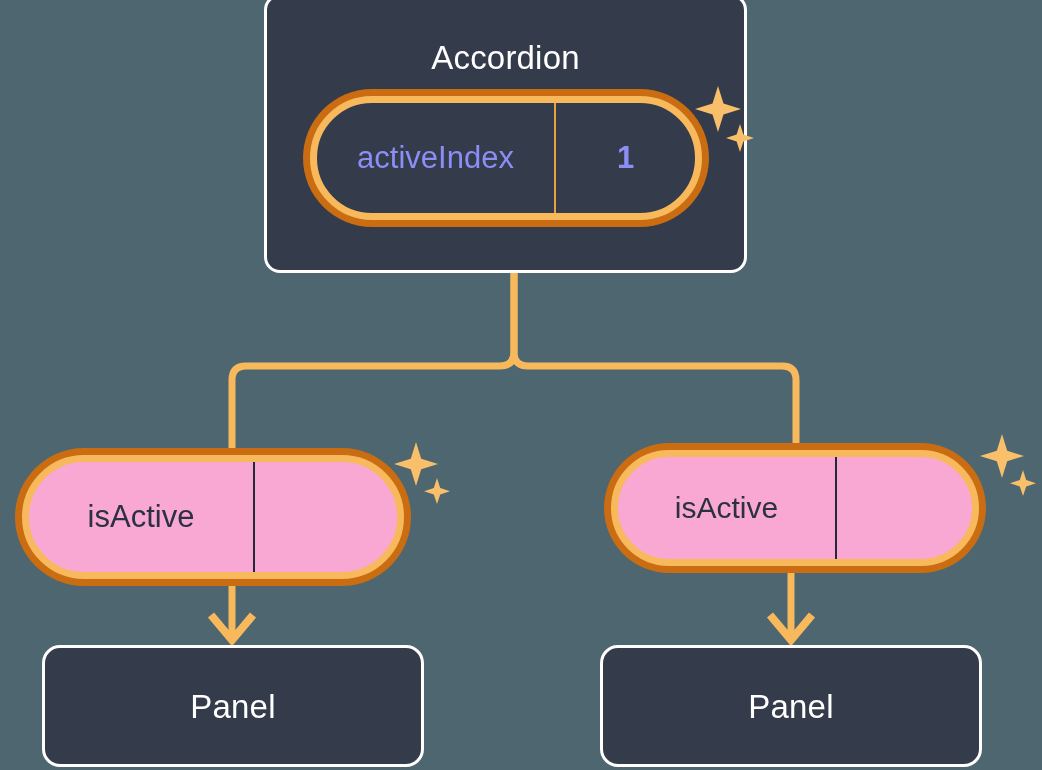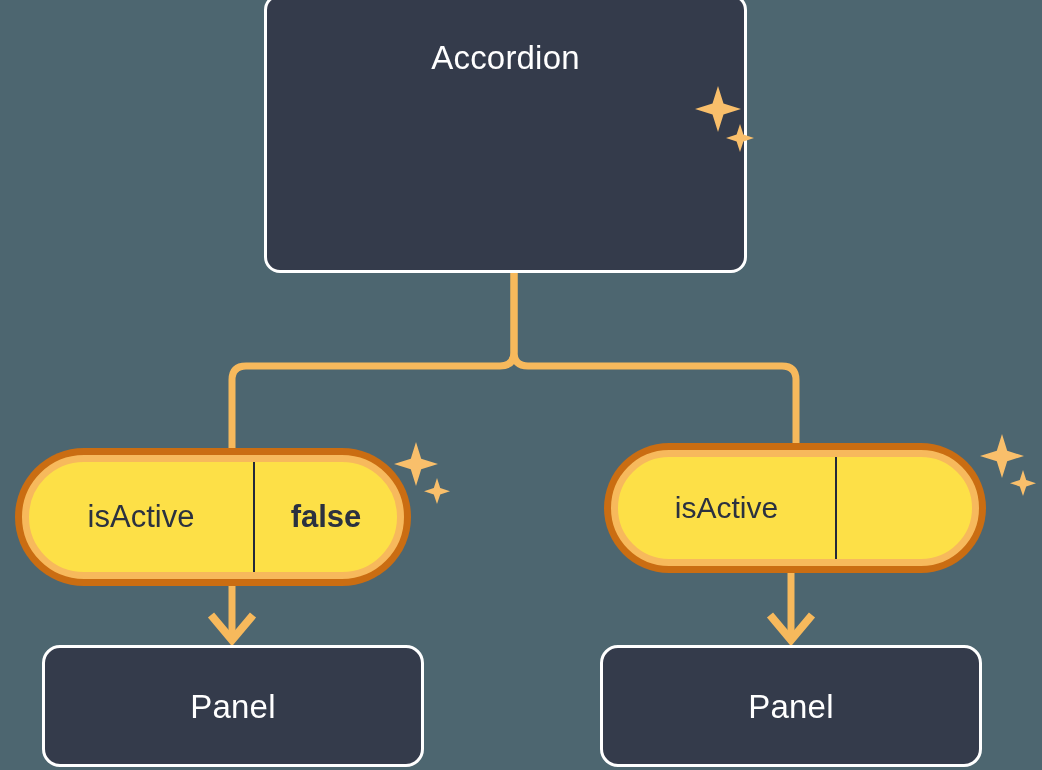--- a/index.html
+++ b/index.html
@@ -80,21 +80,21 @@
     align-items: stretch;
     border-radius: 999px;
     border: 7px solid #f7b95c;
     box-shadow: 0 0 0 7px #ca6d12;
     overflow: hidden;
   }
   .pill.dark {
     background: #343b4b;
   }
   .pill.filled {
-    background: #fde047;
+    background: #f9a8d4;
   }
   .pill .cell {
     display: flex;
     align-items: center;
     justify-content: center;
     box-sizing: border-box;
     white-space: nowrap;
   }
   .pill .cell.key {
     flex: 0 0 auto;
@@ -175,32 +175,36 @@
     <path d="M211 615 L232 640 L253 615" fill="none" stroke="#f7b95c" stroke-width="8" stroke-linecap="butt" stroke-linejoin="miter"></path>
 
     <path d="M791 566 L791 638" fill="none" stroke="#f7b95c" stroke-width="7"></path>
     <path d="M770 615 L791 640 L812 615" fill="none" stroke="#f7b95c" stroke-width="8" stroke-linecap="butt" stroke-linejoin="miter"></path>
   </svg>
 
   <div id="accordion-box" class="node-box">
     <div class="node-title">Accordion</div>
   </div>
 
+  <div id="pill-accordion" class="pill dark">
+    <div class="cell key">activeIndex</div>
+    <div class="divider"></div>
+    <div class="cell val">1</div>
+  </div>
 
   <div id="sparkle-accordion" class="sparkle">
     <svg width="62" height="70" viewBox="0 0 62 70">
       <path d="M26 2 L31.5 19.5 L49 25 L31.5 30.5 L26 48 L20.5 30.5 L3 25 L20.5 19.5 Z" fill="#f9bf6b"></path>
       <path d="M48 40 L51.4 50.6 L62 54 L51.4 57.4 L48 68 L44.6 57.4 L34 54 L44.6 50.6 Z" fill="#f9bf6b"></path>
     </svg>
   </div>
 
   <div id="pill-left" class="pill filled">
     <div class="cell key">isActive</div>
     <div class="divider"></div>
-    <div class="cell val">false</div>
   </div>
 
   <div id="sparkle-left" class="sparkle">
     <svg width="58" height="66" viewBox="0 0 58 66">
       <path d="M24 2 L29.2 18.8 L46 24 L29.2 29.2 L24 46 L18.8 29.2 L2 24 L18.8 18.8 Z" fill="#f9bf6b"></path>
       <path d="M45 38 L48.2 48 L58 51.2 L48.2 54.4 L45 64 L41.8 54.4 L32 51.2 L41.8 48 Z" fill="#f9bf6b"></path>
     </svg>
   </div>
 
   <div id="panel-left-box" class="node-box">

